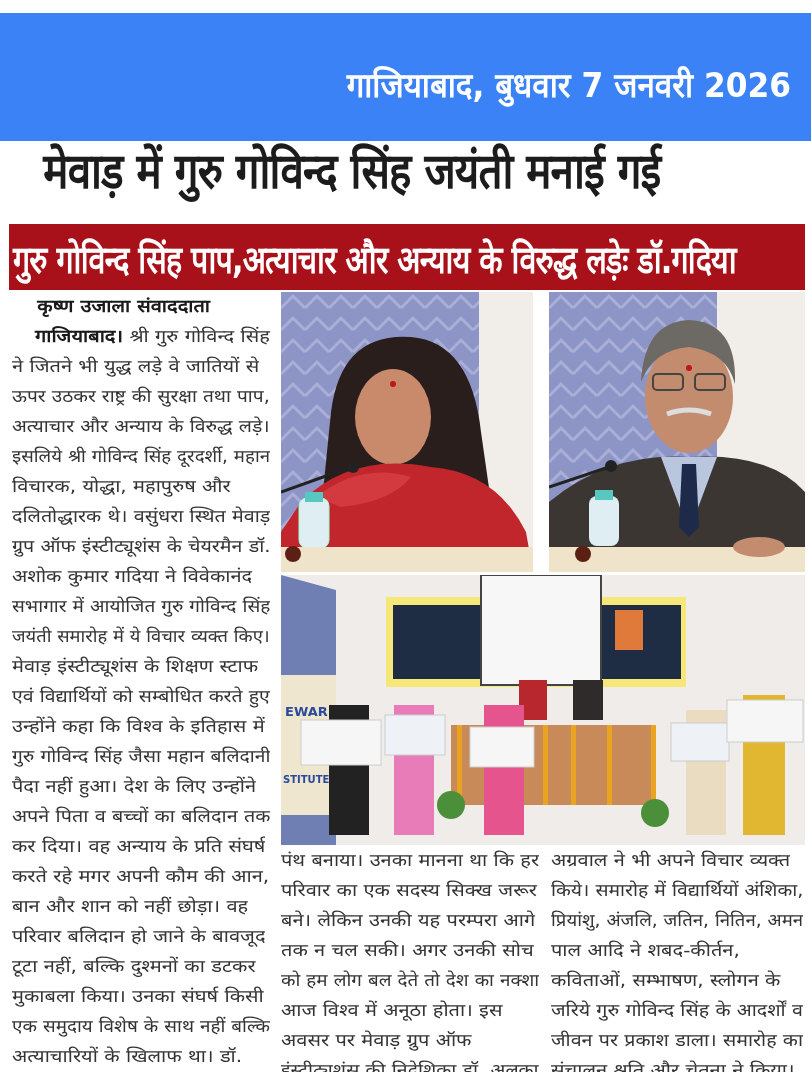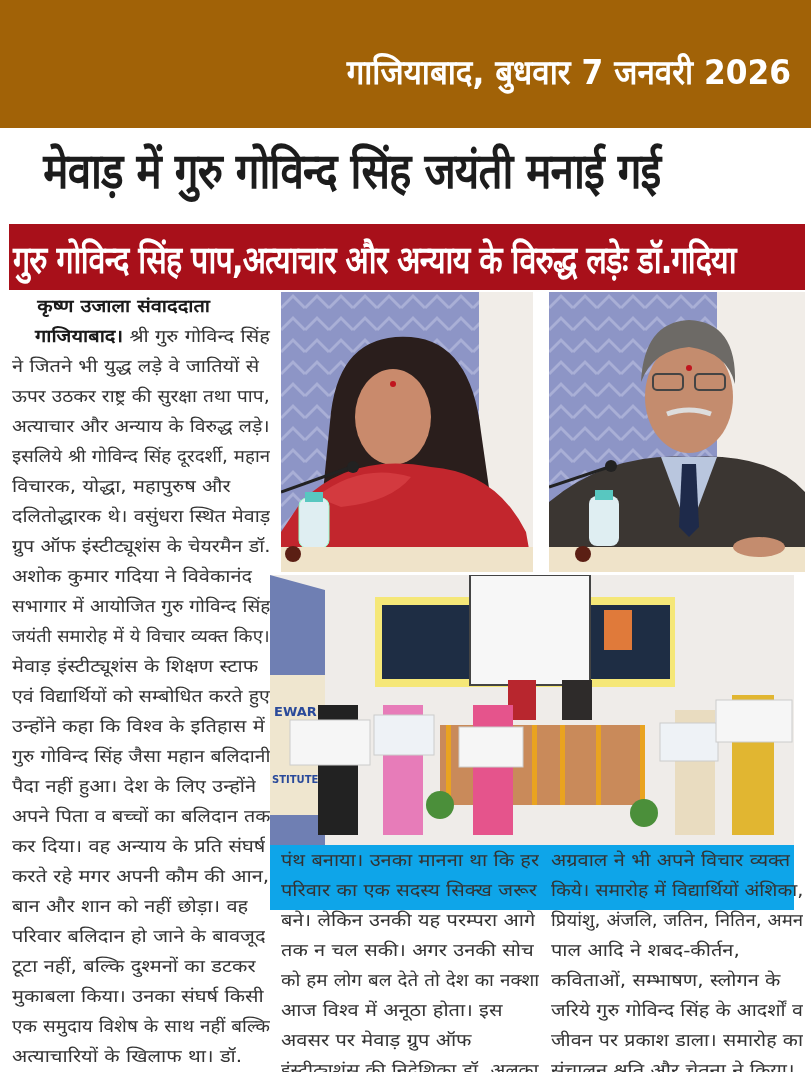--- a/index.html
+++ b/index.html
@@ -1,21 +1,21 @@
 <!DOCTYPE html>
 <html><head>
 <meta charset="utf-8">
 <style>
   html, body { margin: 0; padding: 0; }
   body {
     width: 811px; height: 1072px; background: #ffffff; position: relative; overflow: hidden;
     font-family: "DejaVu Sans", "Liberation Sans", sans-serif; color: #2a2a2a;
   }
   .masthead {
-    position: absolute; left: 0; top: 0; width: 811px; height: 128px; background: #a16207;
+    position: absolute; left: 0; top: 13px; width: 811px; height: 128px; background: #3b82f6;
   }
   .dateline {
     position: absolute; right: 20px; top: 48px; color: #ffffff; font-weight: bold;
     font-size: 34px; letter-spacing: 0px; white-space: nowrap;
     font-family: "DejaVu Sans", sans-serif; transform: scaleX(0.92); transform-origin: right center;
   }
   .headline {
     position: absolute; left: 10px; top: 136px; width: 795px; text-align: center;
     font-size: 49px; font-weight: bold; color: #1c1c1c; white-space: nowrap;
     font-family: "DejaVu Sans", sans-serif; transform: scaleX(0.86); transform-origin: left center;
@@ -38,21 +38,21 @@
   .col-mid  { left: 281px; top: 845px; width: 258px; }
   .col-right{ left: 551px; top: 845px; width: 252px; }
   .col .line { display: block; white-space: nowrap; overflow: hidden;
     transform-origin: left center; }
   .byline { font-weight: bold; color: #1a1a1a; }
   .bold { font-weight: bold; color: #1a1a1a; }
 
   .photo { position: absolute; overflow: hidden; }
   .photo-1 { left: 281px; top: 292px; width: 252px; height: 280px; background: #8a92c4; }
   .photo-2 { left: 549px; top: 292px; width: 256px; height: 280px; background: #8a92c4; }
-  .photo-3 { left: 270px; top: 575px; width: 524px; height: 335px; background: #0ea5e9; }
+  .photo-3 { left: 281px; top: 575px; width: 524px; height: 270px; background: #fde047; }
 </style>
 </head>
 <body>
 
 <div class="masthead">
   <div class="dateline">गाजियाबाद, बुधवार 7 जनवरी 2026</div>
 </div>
 
 <div class="headline">मेवाड़ में गुरु गोविन्द सिंह जयंती मनाई गई</div>
 

